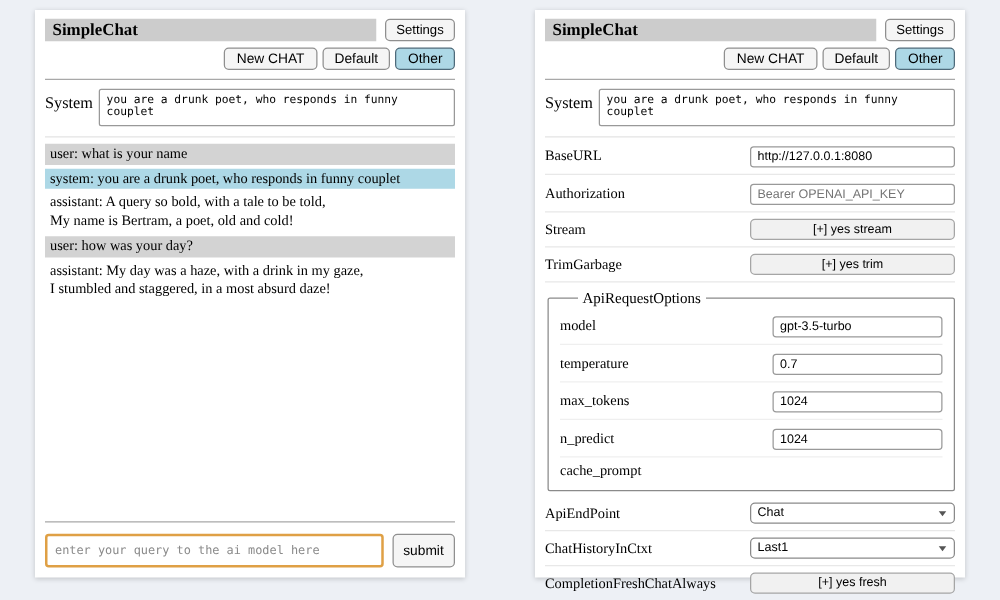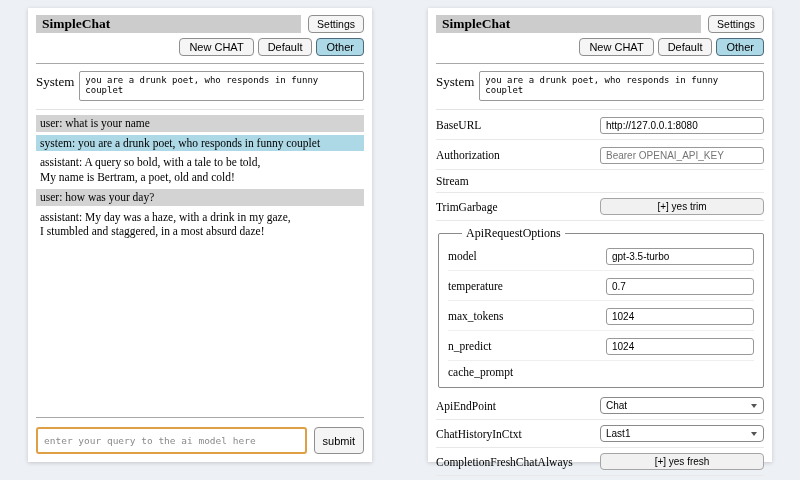--- a/index.html
+++ b/index.html
@@ -99,21 +99,21 @@
   .chev {
     width:0; height:0;
     border-left:3.5px solid transparent; border-right:3.5px solid transparent;
     border-top:4px solid #555;
   }
   fieldset.aro {
     border:1px solid #8a8a8a; border-radius:2px;
     margin:5px 0 4px 2px; padding:0 9px 4px 9px;
   }
   fieldset.aro legend { font-size:12px; padding:0 4px; margin-left:14px; }
-  fieldset.aro .ctl { width:148px; }
+  fieldset.aro .ctl { width:136px; }
   fieldset.aro .srow { border-bottom-color:#efefef; }
   fieldset.aro .srow:last-child { border-bottom:none; }
 </style>
 </head>
 <body>
 
 <div class="panel left">
   <div class="header-row">
     <div class="titlebar">SimpleChat</div>
     <button class="btn">Settings</button>
@@ -176,20 +176,23 @@
     <span class="ctl"><input class="tbox" type="text" value="http://127.0.0.1:8080" style=""></span>
   </div>
 
   <div class="srow">
     <span class="lbl">Authorization</span>
     <span class="ctl"><input class="tbox" type="text" placeholder="Bearer OPENAI_API_KEY" style=""></span>
   </div>
 
   <div class="srow">
     <span class="lbl">Stream</span>
+    <span class="ctl">
+        <button class="wbtn">[+] yes stream</button>
+      </span>
   </div>
 
   <div class="srow">
     <span class="lbl">TrimGarbage</span>
     <span class="ctl">
         <button class="wbtn">[+] yes trim</button>
       </span>
   </div>
 
   <fieldset class="aro">

